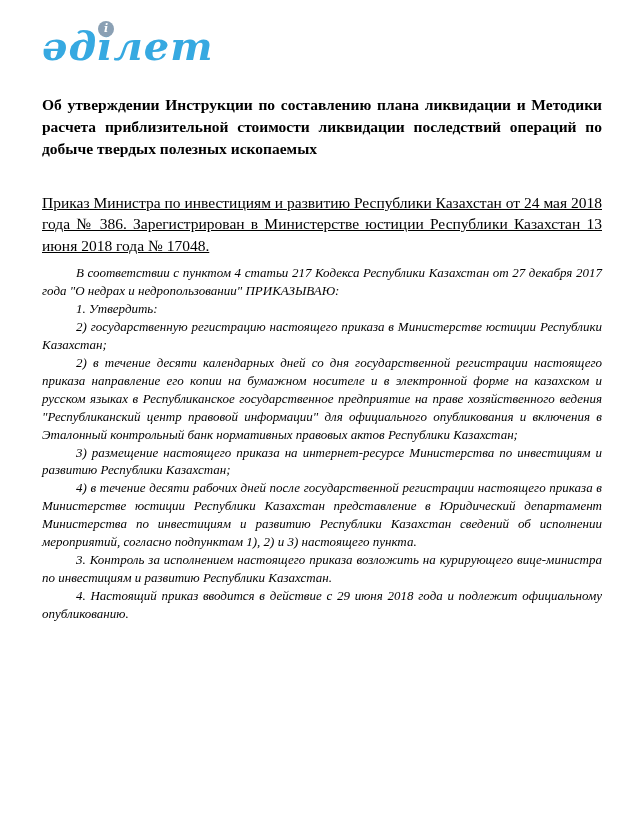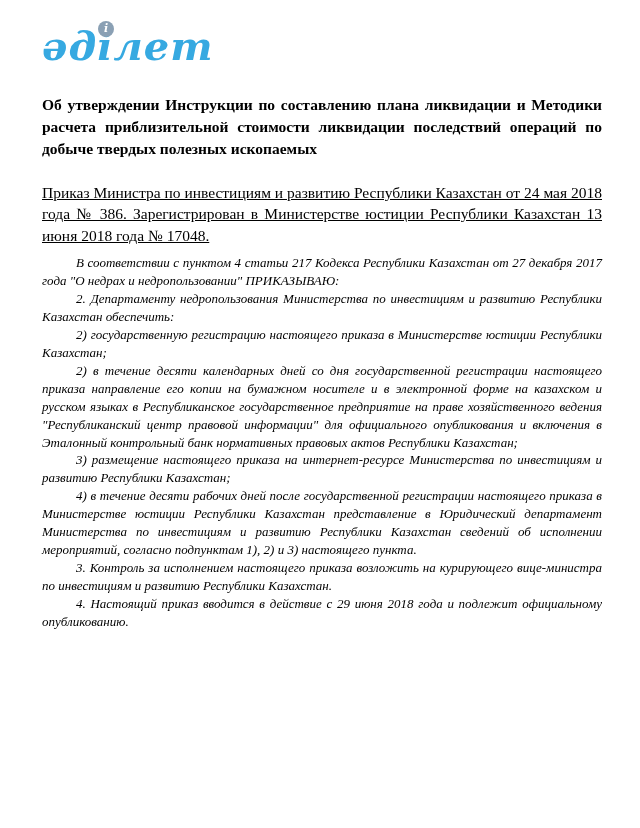--- a/index.html
+++ b/index.html
@@ -45,21 +45,21 @@
     font-weight: bold;
     font-size: 11px;
     line-height: 16px;
     text-align: center;
   }
   .title {
     font-size: 15.5px;
     font-weight: bold;
     text-align: justify;
     line-height: 1.42;
-    margin-bottom: 22px;
+    margin-bottom: 32px;
   }
   .meta {
     font-size: 15.5px;
     text-align: justify;
     line-height: 1.38;
     margin-bottom: 8px;
     text-decoration: underline;
   }
   .para {
     font-size: 13px;
@@ -77,21 +77,21 @@
   <div class="logo">
     <span class="logo-text"><span>әд</span><span>і</span><span>лет</span></span>
     <span class="info-dot">i</span>
   </div>
 
   <h1 class="title">Об утверждении Инструкции по составлению плана ликвидации и Методики расчета приблизительной стоимости ликвидации последствий операций по добыче твердых полезных ископаемых</h1>
 
   <p class="meta">Приказ Министра по инвестициям и развитию Республики Казахстан от 24 мая 2018 года № 386. Зарегистрирован в Министерстве юстиции Республики Казахстан 13 июня 2018 года № 17048.</p>
 
   <p class="para">В соответствии с пунктом 4 статьи 217 Кодекса Республики Казахстан от 27 декабря 2017 года "О недрах и недропользовании" ПРИКАЗЫВАЮ:</p>
-  <p class="para">2. Департаменту недропользования Министерства по инвестициям и развитию Республики Казахстан обеспечить:</p>
+  <p class="para">1. Утвердить:</p>
   <p class="para">2) государственную регистрацию настоящего приказа в Министерстве юстиции Республики Казахстан;</p>
   <p class="para">2) в течение десяти календарных дней со дня государственной регистрации настоящего приказа направление его копии на бумажном носителе и в электронной форме на казахском и русском языках в Республиканское государственное предприятие на праве хозяйственного ведения "Республиканский центр правовой информации" для официального опубликования и включения в Эталонный контрольный банк нормативных правовых актов Республики Казахстан;</p>
   <p class="para">3) размещение настоящего приказа на интернет-ресурсе Министерства по инвестициям и развитию Республики Казахстан;</p>
   <p class="para">4) в течение десяти рабочих дней после государственной регистрации настоящего приказа в Министерстве юстиции Республики Казахстан представление в Юридический департамент Министерства по инвестициям и развитию Республики Казахстан сведений об исполнении мероприятий, согласно подпунктам 1), 2) и 3) настоящего пункта.</p>
   <p class="para">3. Контроль за исполнением настоящего приказа возложить на курирующего вице-министра по инвестициям и развитию Республики Казахстан.</p>
   <p class="para">4. Настоящий приказ вводится в действие с 29 июня 2018 года и подлежит официальному опубликованию.</p>
 
 </div>
 
 </body></html>

